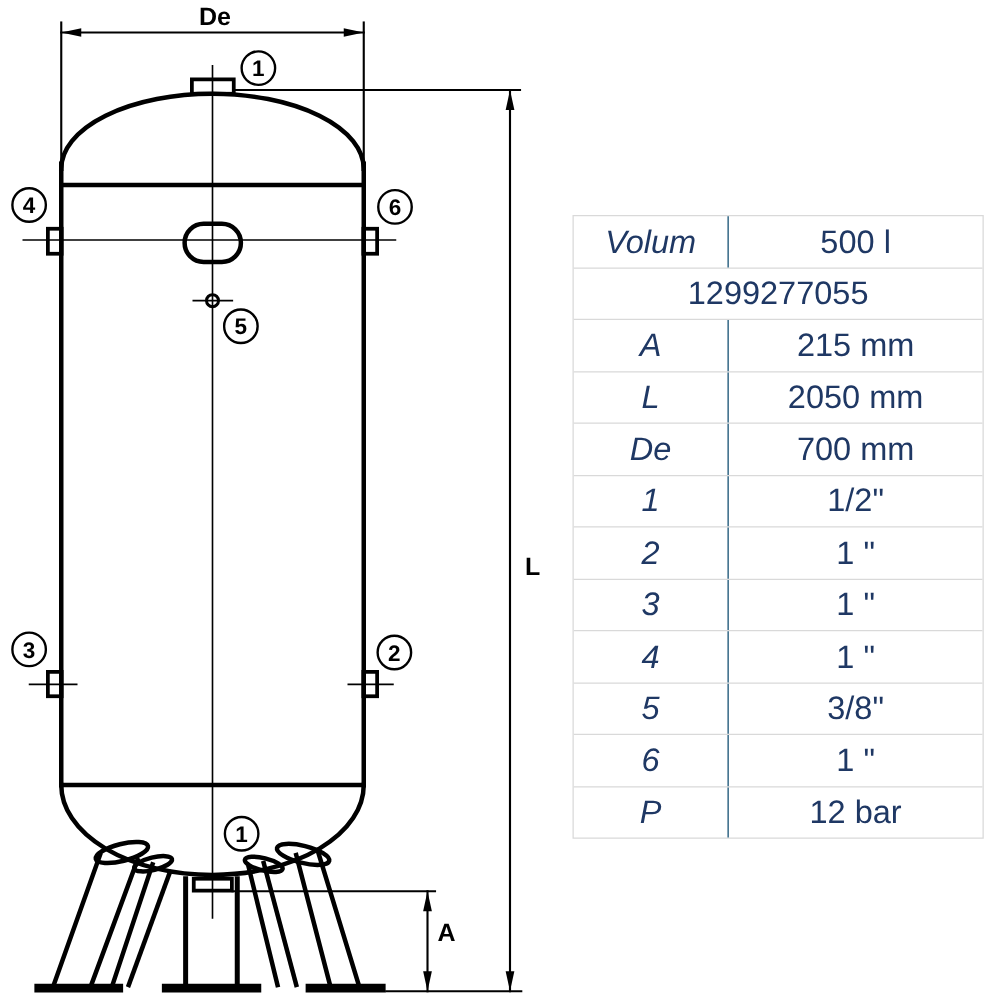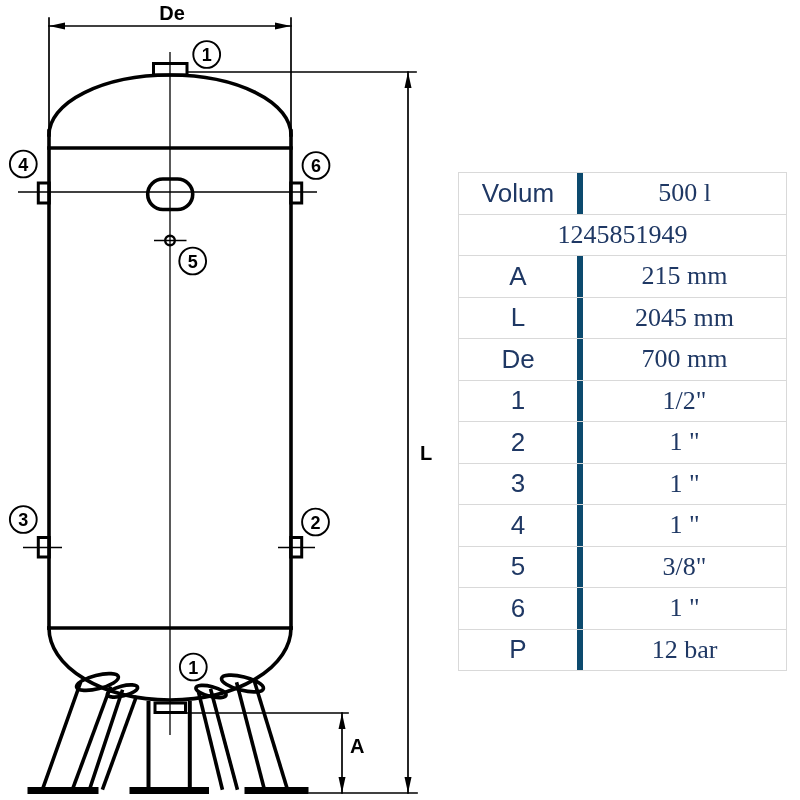--- a/index.html
+++ b/index.html
@@ -9,22 +9,22 @@
   .dim-label{font-family:"Liberation Sans",sans-serif;font-weight:bold;font-size:20px;fill:#000;}
   .callout-num{font-family:"Liberation Sans",sans-serif;font-weight:bold;font-size:18px;fill:#000;
                text-anchor:middle;}
   .spec-table{position:absolute;left:458px;top:172px;width:329px;height:499px;
               display:flex;flex-direction:column;border:1px solid #d9d9d9;background:#fff;
               box-sizing:border-box;}
   .tr{flex:1;display:flex;border-bottom:1px solid #d9d9d9;}
   .tr:last-child{border-bottom:none;}
   .td{display:flex;align-items:center;justify-content:center;color:#1f3864;font-size:26px;
       box-sizing:border-box;}
-  .td.label{width:124px;border-right:6px solid #0c4a6e;}
-  .td.value{flex:1;font-family:Liberation Serif, serif;}
+  .td.label{width:124px;border-right:1px solid #0c4a6e;font-style:italic;}
+  .td.value{flex:1;}
 </style>
 </head>
 <body>
 
 <div class="stage">
 
   <svg class="drawing" width="440" height="800" viewBox="0 0 440 800">
 
     <g stroke="#000" stroke-width="1.7" fill="none" stroke-linecap="square">
       <line x1="49" y1="18" x2="49" y2="131"></line>
@@ -128,29 +128,29 @@
     <text class="dim-label" x="420" y="460">L</text>
     <text class="dim-label" x="350" y="753">A</text>
   </svg>
 
   <div class="spec-table">
     <div class="tr">
       <div class="td label">Volum</div>
       <div class="td value">500 l</div>
     </div>
     <div class="tr">
-      <div class="td value">1245851949</div>
+      <div class="td value">1299277055</div>
     </div>
     <div class="tr">
       <div class="td label">A</div>
       <div class="td value">215 mm</div>
     </div>
     <div class="tr">
       <div class="td label">L</div>
-      <div class="td value">2045 mm</div>
+      <div class="td value">2050 mm</div>
     </div>
     <div class="tr">
       <div class="td label">De</div>
       <div class="td value">700 mm</div>
     </div>
     <div class="tr">
       <div class="td label">1</div>
       <div class="td value">1/2"</div>
     </div>
     <div class="tr">

